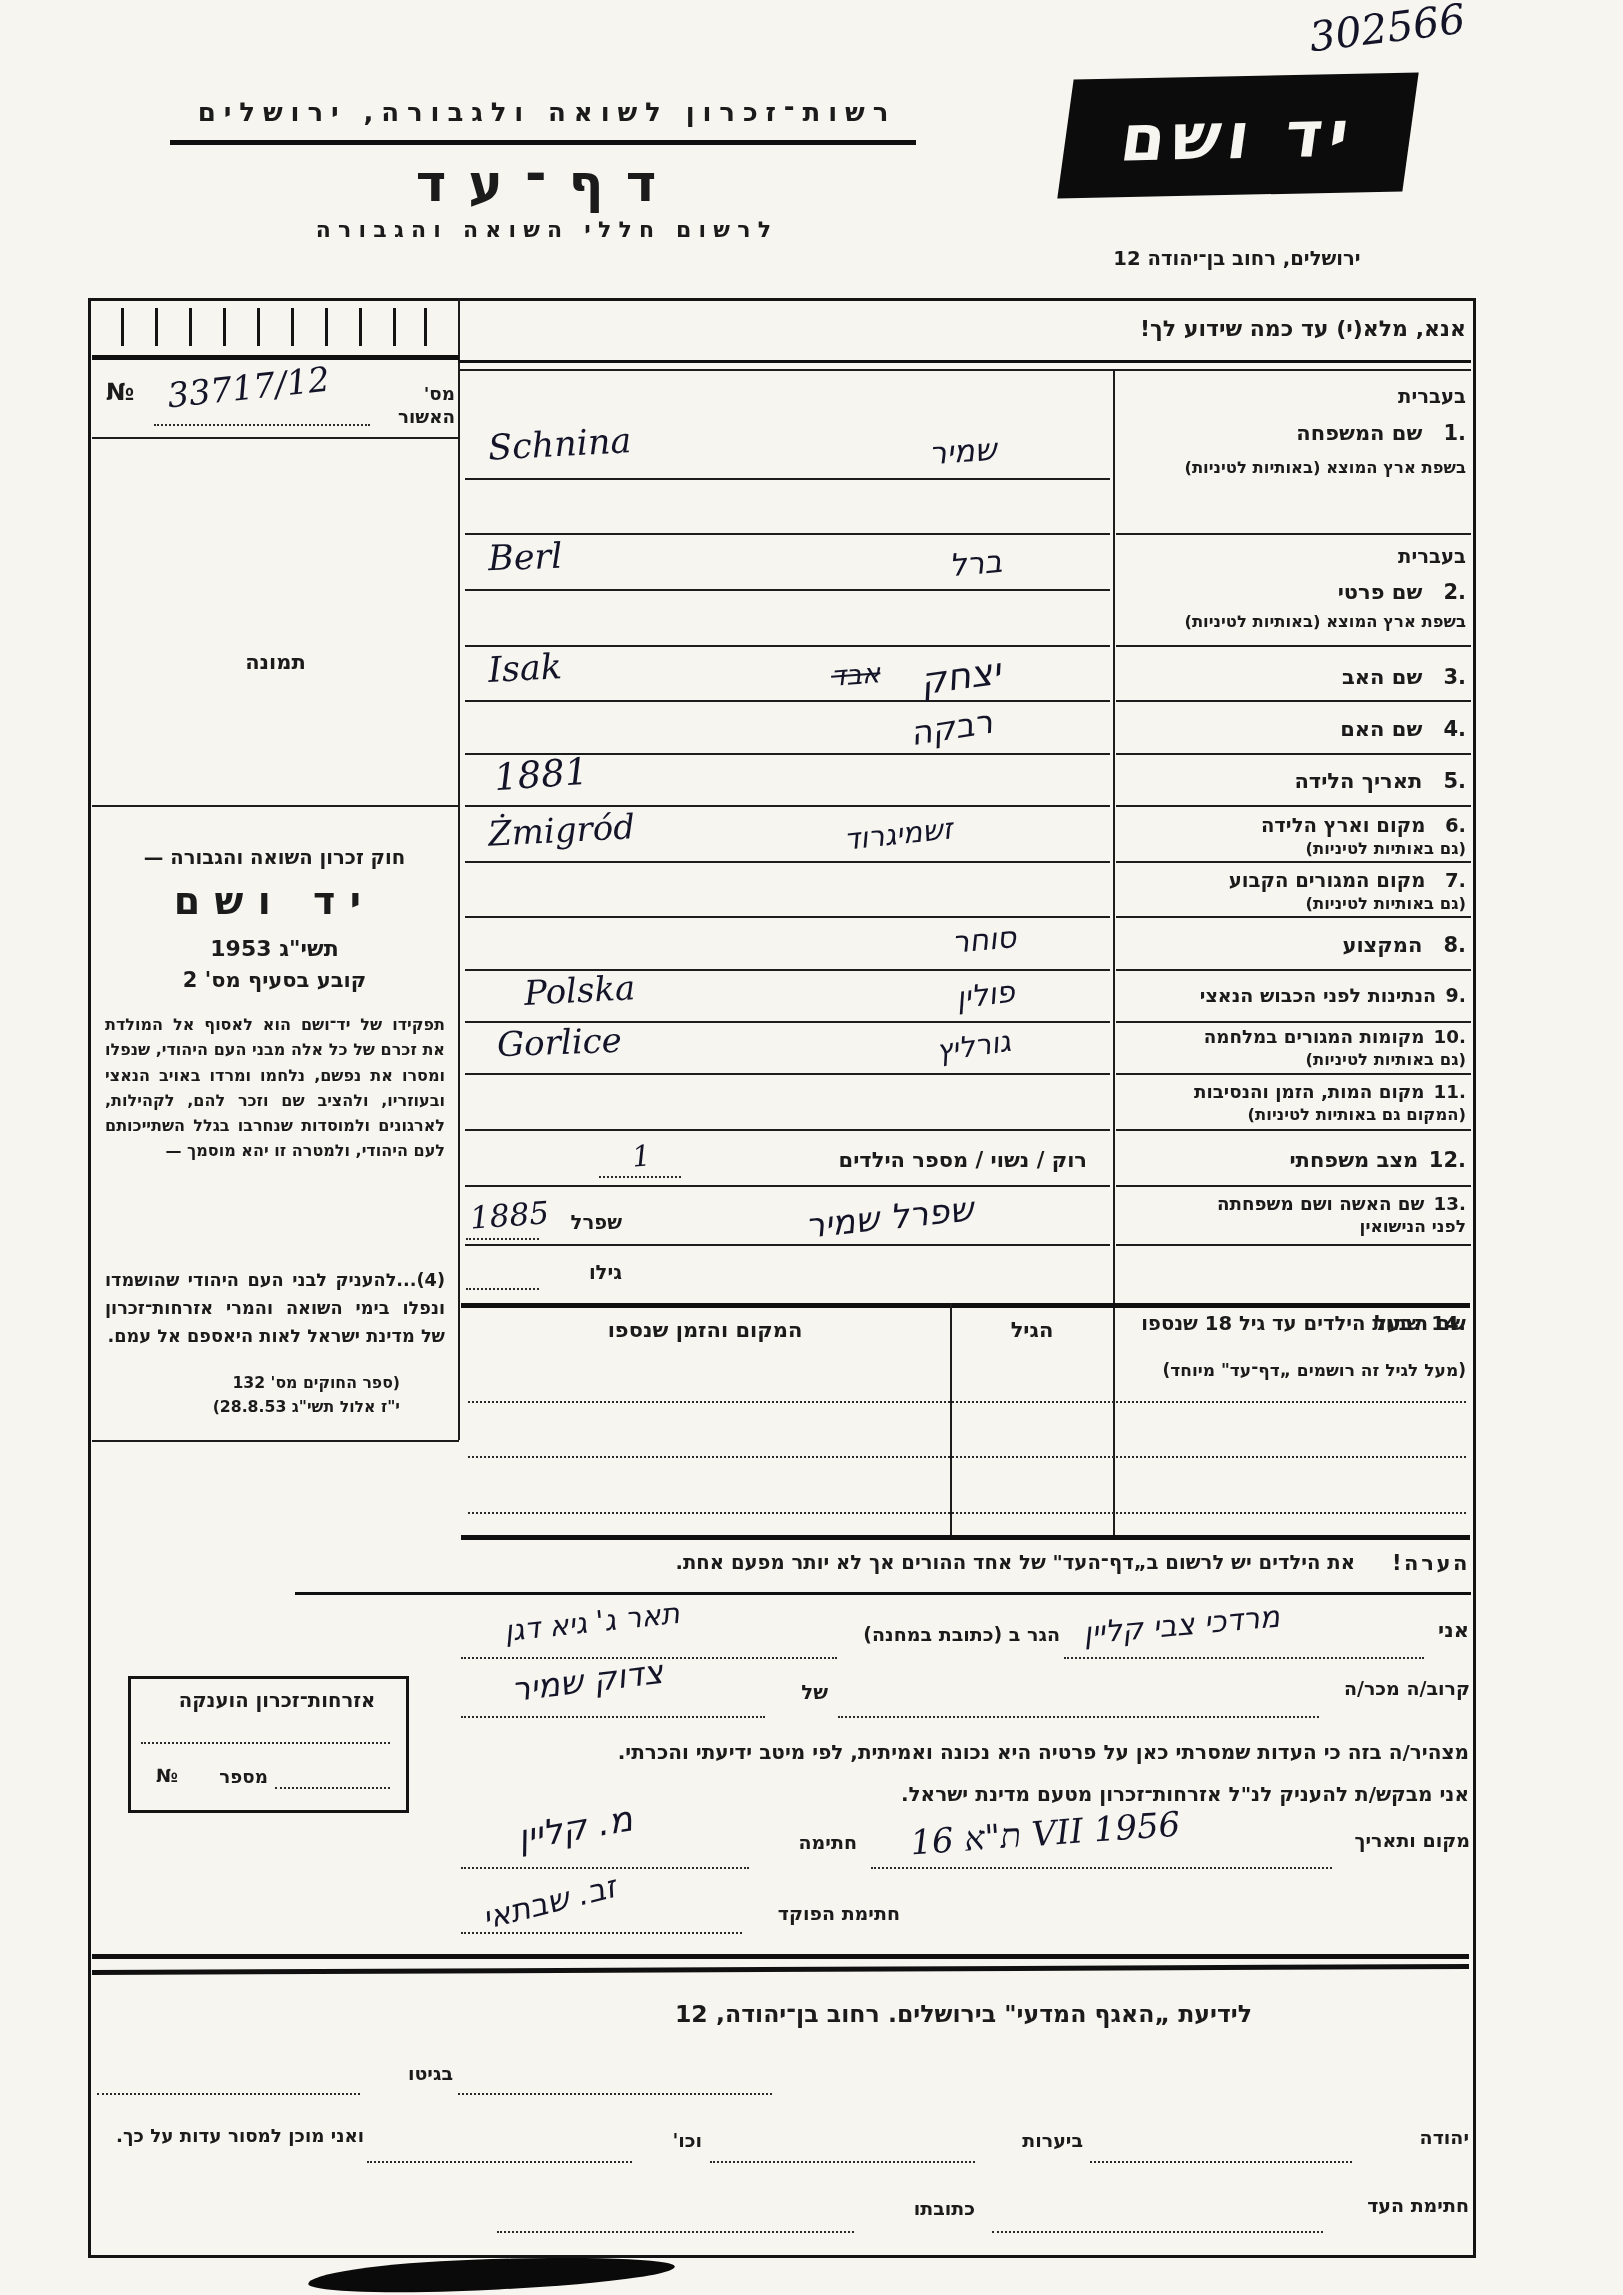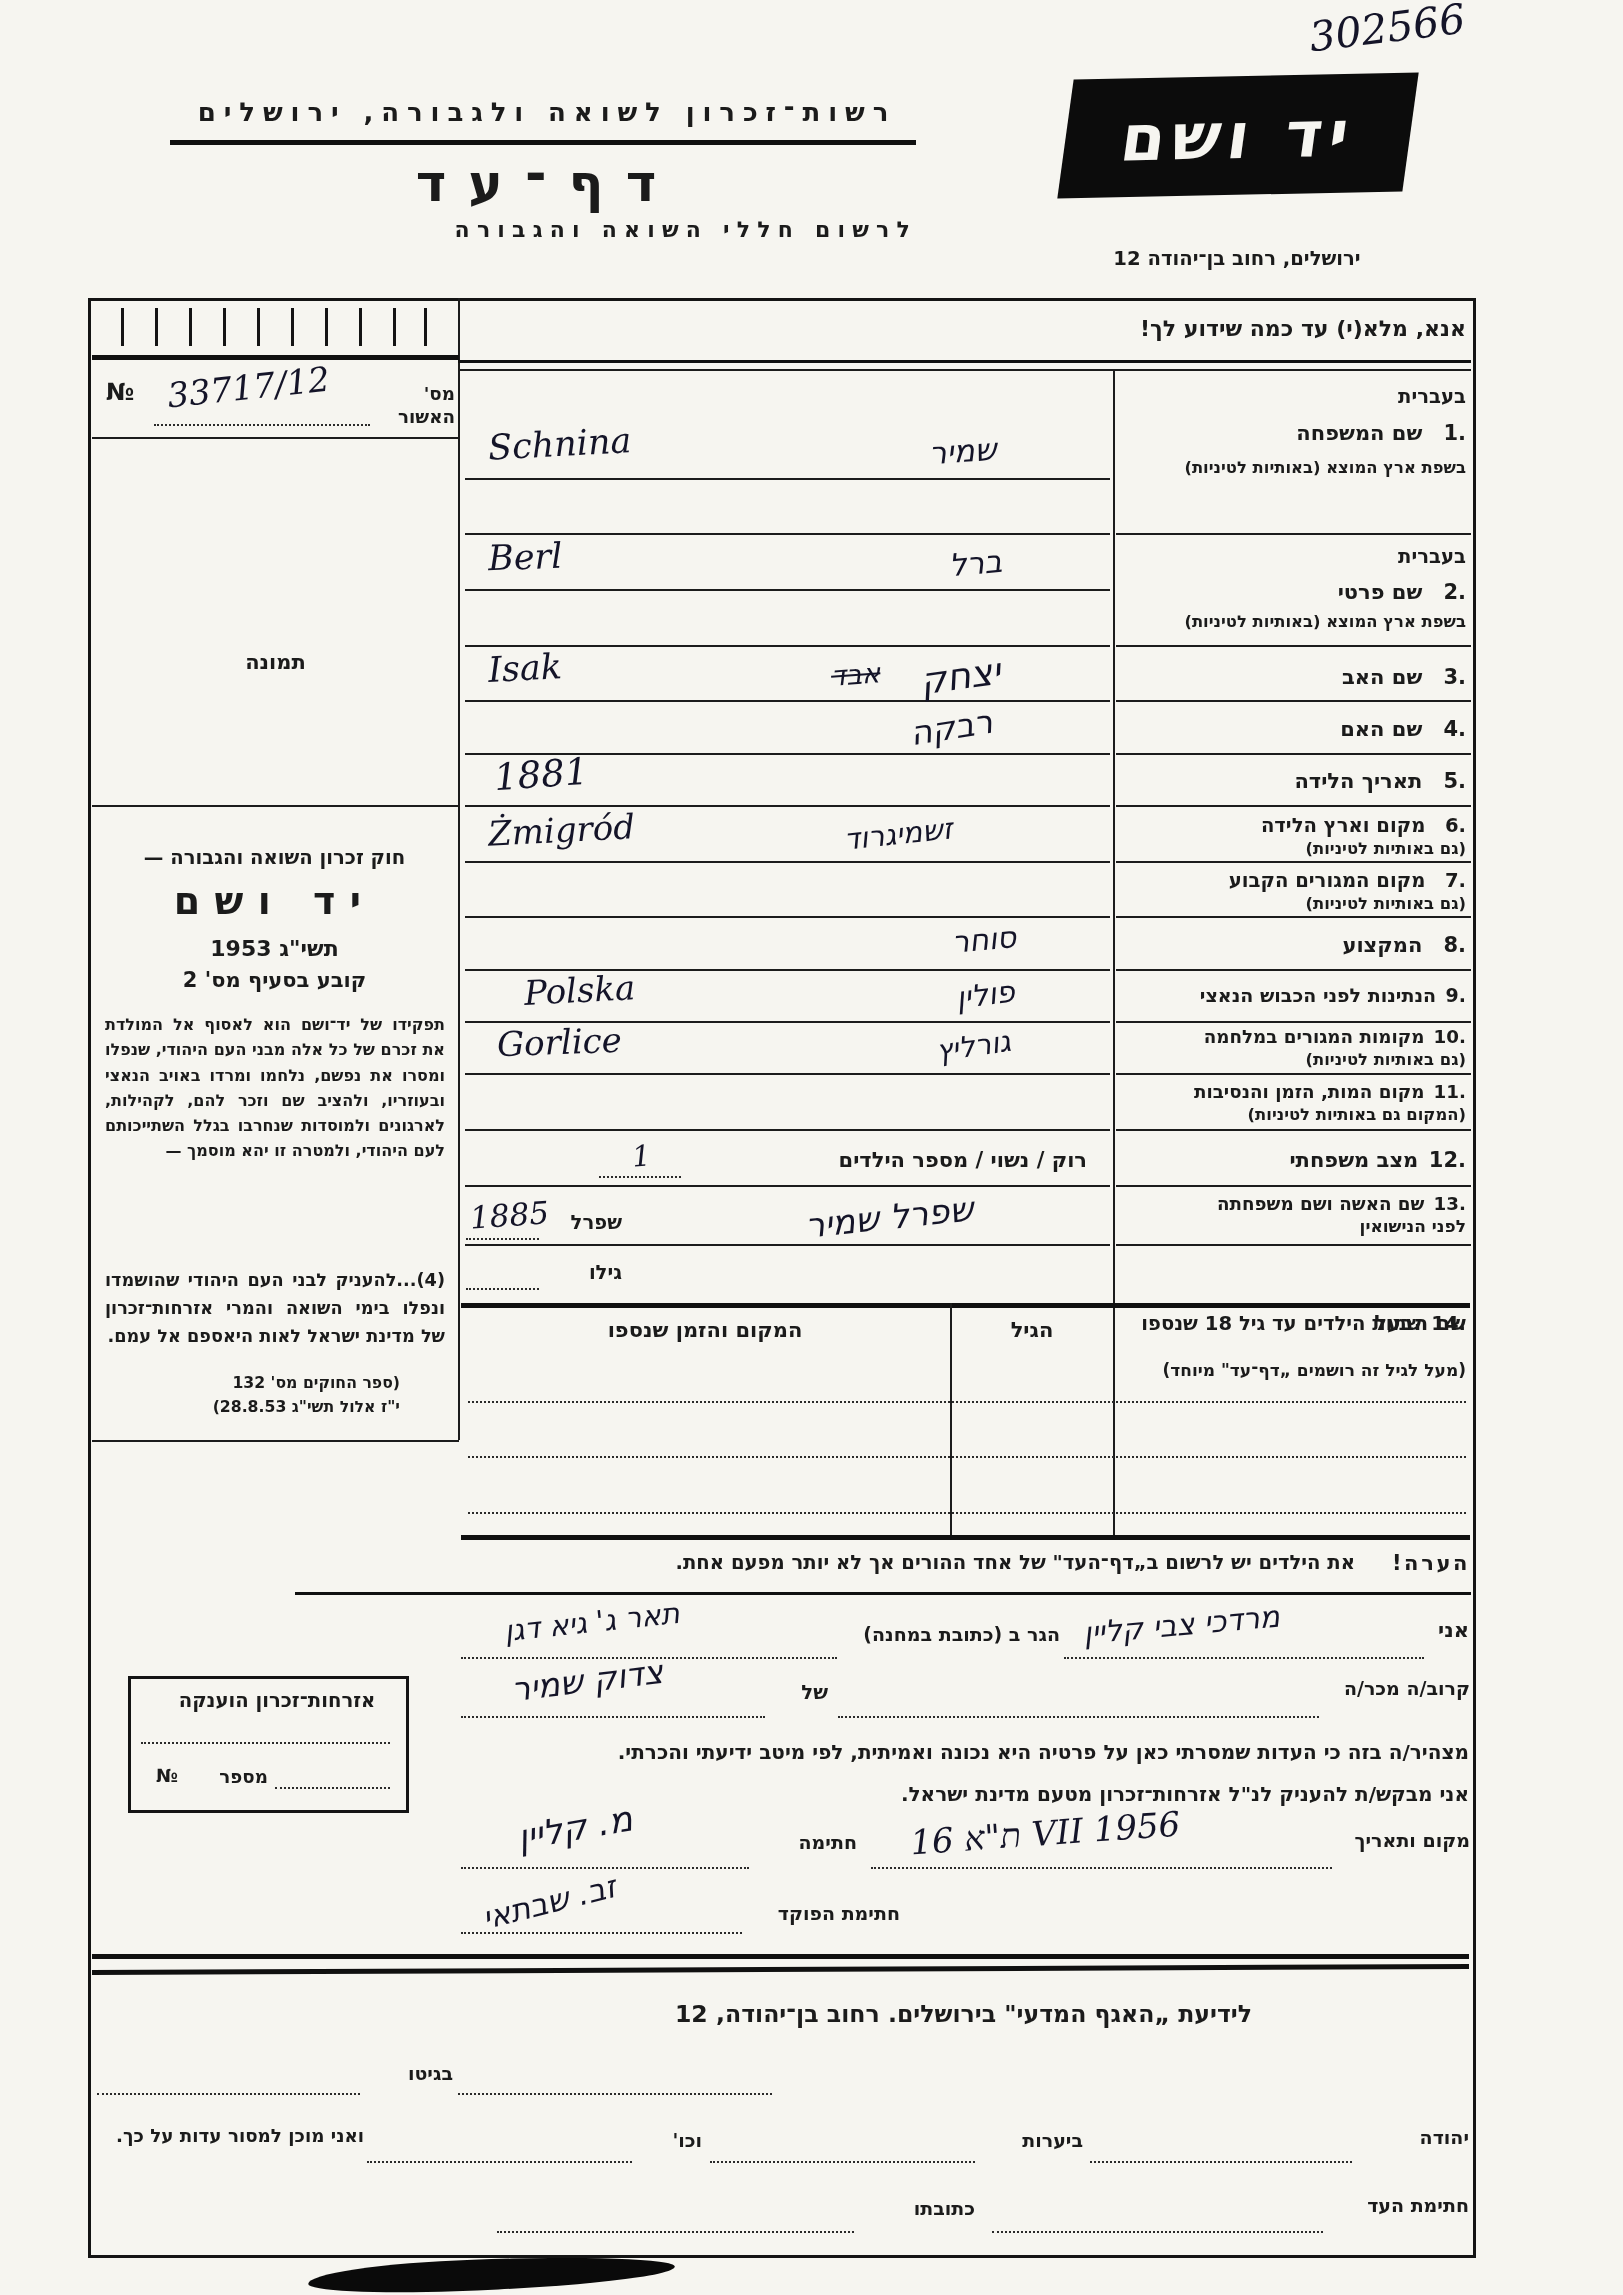--- a/index.html
+++ b/index.html
@@ -27,21 +27,21 @@
 </head>
 <body>
 
 <div class="page">
 
   <div class="hwl" style="left:1309px;top:3.9px;font-size:41px;transform:rotate(-7deg);">302566</div>
 
   <div class="t rtl ctr" style="left:177px;top:96px;width:740px;font-size:26px;letter-spacing:7.9px;">רשות־זכרון לשואה ולגבורה, ירושלים</div>
   <div class="hv" style="left:170px;top:140px;width:746px;"></div>
   <div class="t rtl ctr" style="left:177px;top:151px;width:740px;font-size:52px;letter-spacing:22px;">דף־עד</div>
-  <div class="t rtl ctr" style="left:177px;top:216px;width:740px;font-size:22px;letter-spacing:7.2px;text-align:right;">לרשום חללי השואה והגבורה</div>
+  <div class="t rtl ctr" style="left:177px;top:216px;width:740px;font-size:22px;letter-spacing:7.2px;">לרשום חללי השואה והגבורה</div>
 
   <div class="logo" style="left:1066px;top:76px;width:344px;height:119px;">
     <span style="font-size:64px;">יד ושם</span>
   </div>
   <div class="t rtl ctr" style="left:1047px;top:247px;width:380px;font-size:19.6px;">ירושלים, רחוב בן־יהודה 12</div>
 
   <div class="frame" style="left:88px;top:298px;width:1382px;height:1954px;"></div>
 
   <div class="hv" style="left:92px;top:1954px;width:1377px;"></div>
   <div class="hv" style="left:92px;top:1967px;width:1377px;transform:rotate(-0.25deg);"></div>

